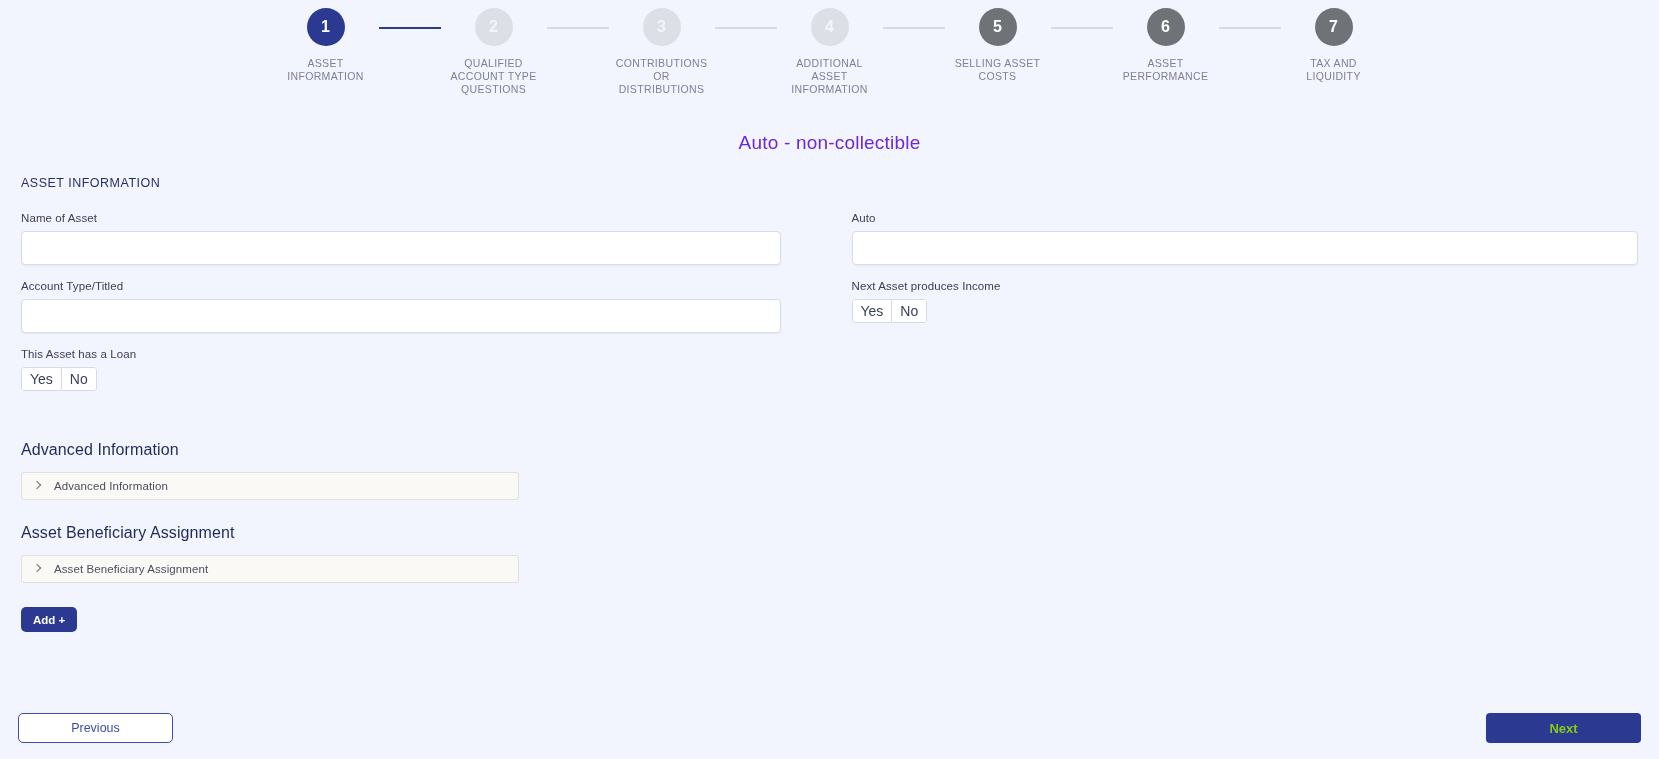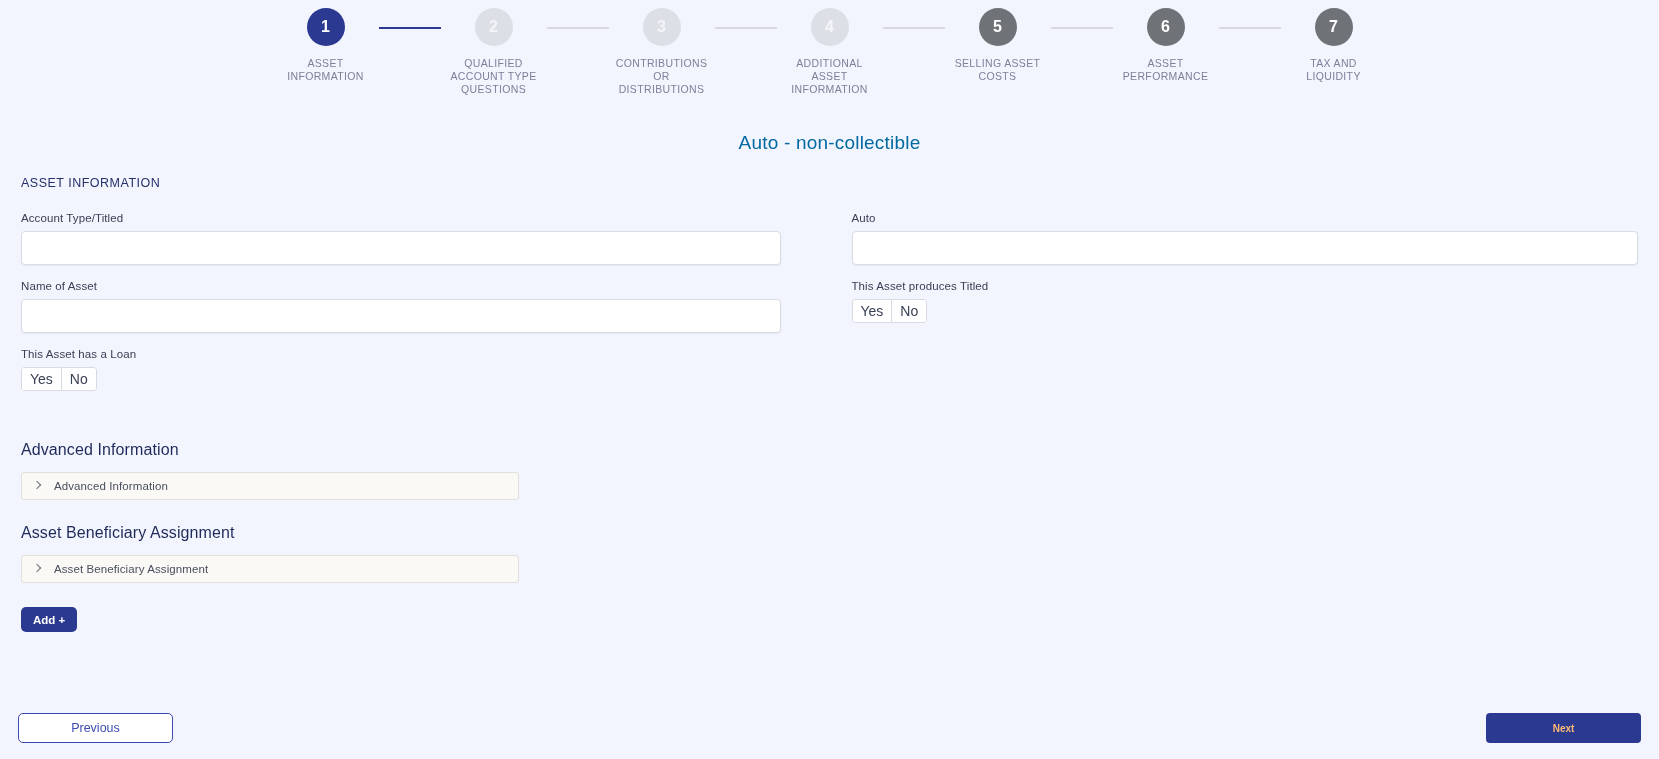--- a/index.html
+++ b/index.html
@@ -65,21 +65,21 @@
     margin-top: 19px;
     background: #d8dae0;
     flex: 0 0 auto;
   }
   .connector.done { background: #2b3990; }
 
   
   .page-title {
     text-align: center;
     font-size: 19px;
-    color: #0369a1;
+    color: #6d28d9;
     margin-top: 36px;
     font-weight: 400;
     letter-spacing: .2px;
   }
 
   .section-heading {
     font-size: 12.5px;
     color: #25306b;
     letter-spacing: .5px;
     margin: 22px 0 0 21px;
@@ -221,22 +221,22 @@
     font-size: 12.5px;
     font-family: "Liberation Sans", sans-serif;
     cursor: pointer;
   }
   .btn-next {
     width: 155px;
     height: 30px;
     background: #2b3990;
     border: none;
     border-radius: 4px;
-    color: #fdba74;
-    font-size: 10px;
+    color: #84cc16;
+    font-size: 13px;
     font-weight: 600;
     font-family: "Liberation Sans", sans-serif;
     cursor: pointer;
   }
 </style>
 </head>
 <body>
 
 
 
@@ -284,26 +284,26 @@
 <div class="page-title">Auto - non-collectible</div>
 
 <div class="section-heading">ASSET INFORMATION</div>
 
 
 <div class="form-area">
 
   <div class="col left">
 
     <div class="field">
+      <label class="field-label">Name of Asset</label>
+      <input class="text-input" type="text" placeholder="" style="">
+    </div>
+
+    <div class="field">
       <label class="field-label">Account Type/Titled</label>
-      <input class="text-input" type="text" placeholder="" style="">
-    </div>
-
-    <div class="field">
-      <label class="field-label">Name of Asset</label>
       <input class="text-input" type="text" placeholder="" style="">
     </div>
 
     <div class="field">
       <label class="field-label">This Asset has a Loan</label>
       <div class="yesno">
         <button>Yes</button>
         <button>No</button>
       </div>
     </div>
@@ -311,21 +311,21 @@
   </div>
 
   <div class="col right">
 
     <div class="field">
       <label class="field-label">Auto</label>
       <input class="text-input" type="text" placeholder="" style="">
     </div>
 
     <div class="field">
-      <label class="field-label">This Asset produces Titled</label>
+      <label class="field-label">Next Asset produces Income</label>
       <div class="yesno">
         <button>Yes</button>
         <button>No</button>
       </div>
     </div>
 
   </div>
 </div>
 
 <div class="spacer-lg"></div>

